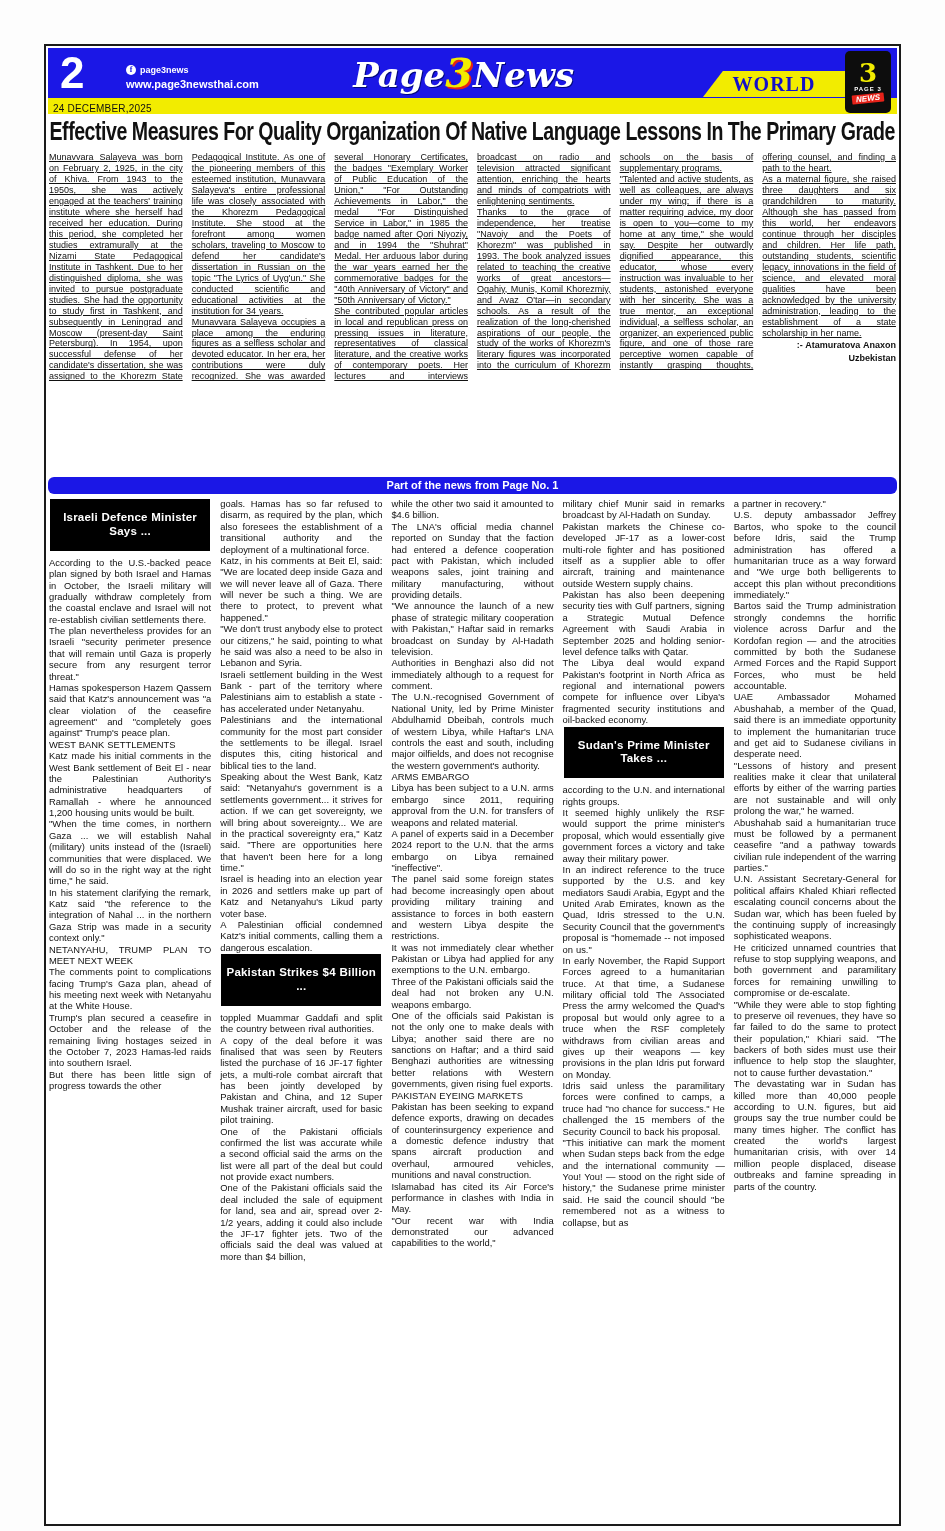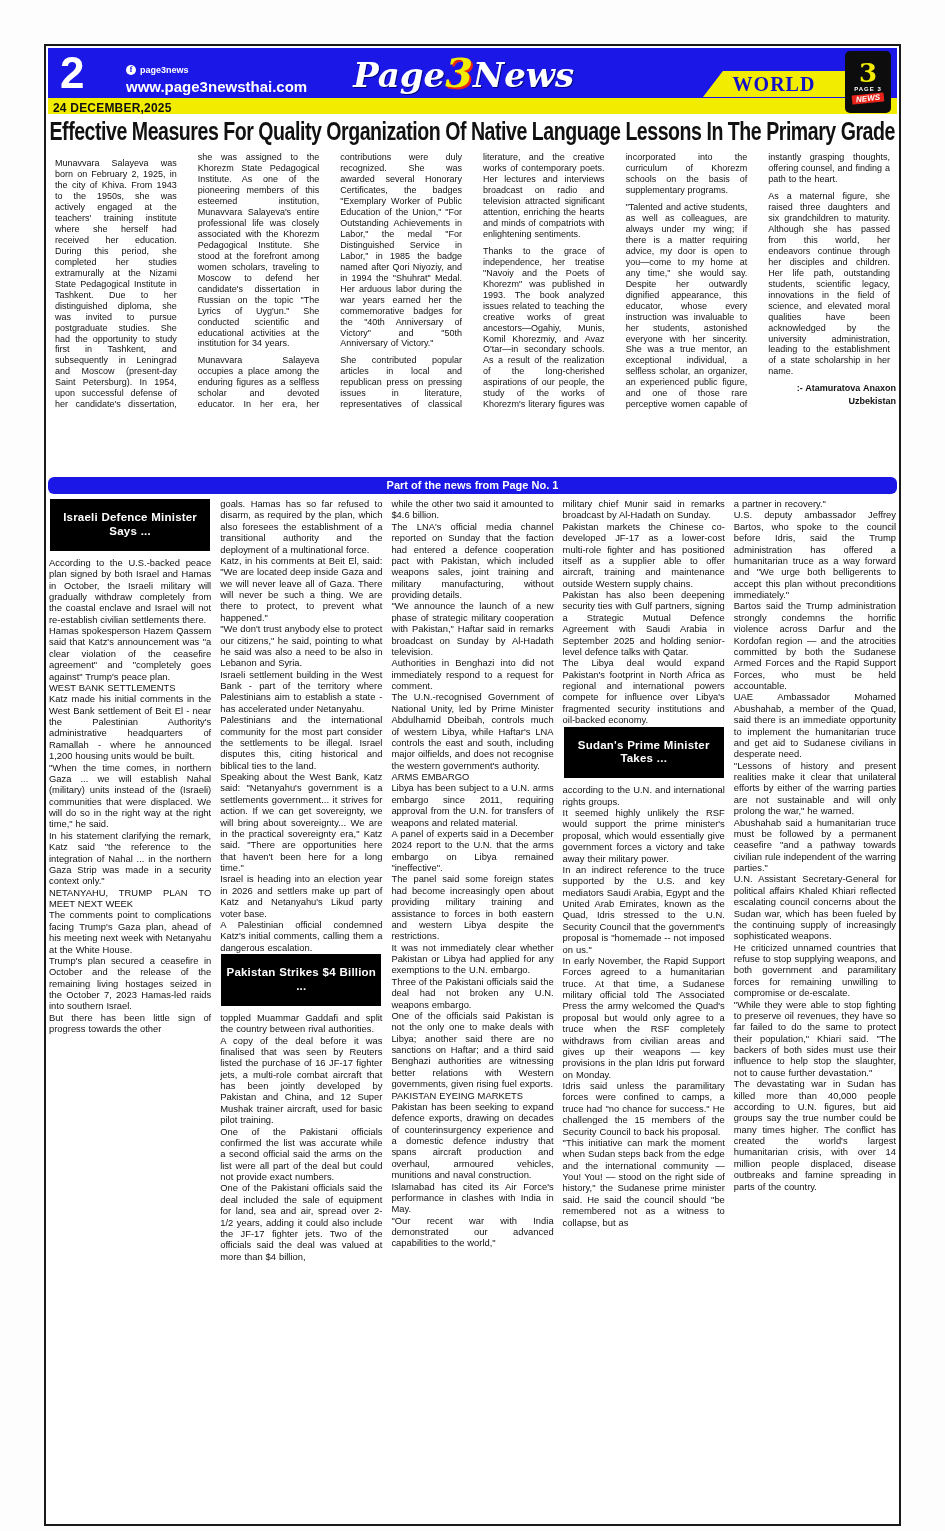--- a/index.html
+++ b/index.html
@@ -7,37 +7,37 @@
   }
   *{box-sizing:border-box;margin:0;padding:0;}
   body{width:945px;height:1531px;background:#fdfdfd;font-family:"Liberation Sans",sans-serif;color:var(--ink);position:relative;}
   .sheet{position:absolute;left:44px;top:44px;width:857px;height:1482px;background:#fff;border:2px solid #1a1a1a;padding:2px;overflow:hidden;}
   
   .header{position:relative;height:66px;background:var(--blue);}
   .page-num{position:absolute;left:12px;top:1px;color:#fff;font-size:44px;font-weight:bold;line-height:48px;}
   .social{position:absolute;left:78px;top:17px;color:#fff;}
   .fb-row{display:flex;align-items:center;gap:4px;font-size:9px;font-weight:bold;}
   .fb-icon{display:inline-block;width:10px;height:10px;border-radius:50%;background:#fff;color:var(--blue);font-size:8px;font-weight:bold;text-align:center;line-height:10px;font-family:"Liberation Serif",serif;}
-  .site{font-size:15px;font-weight:bold;margin-top:3px;}
+  .site{font-size:11px;font-weight:bold;margin-top:3px;}
   .masthead{position:absolute;left:50%;top:1px;transform:translateX(-54%);white-space:nowrap;font-family:"DejaVu Serif","Liberation Serif",serif;font-weight:bold;font-style:italic;font-size:34px;color:#fff;text-shadow:1px 1px 0 #00087a;}
   .mh2{color:var(--yellow);font-size:40px;text-shadow:2px 2px 0 var(--red);}
   .world-band{position:absolute;right:52px;top:23px;width:142px;height:26px;background:var(--yellow);clip-path:polygon(14% 0,100% 0,100% 100%,0 100%);display:flex;align-items:center;justify-content:center;}
   .world-band span{font-family:"Liberation Serif",serif;font-weight:bold;font-size:20px;color:var(--worldblue);letter-spacing:1px;}
   .date-strip{position:absolute;left:0;bottom:0;width:100%;height:16px;background:var(--yellow);}
-  .date-strip span{display:inline-block;font-size:12px;font-weight:bold;line-height:16px;padding-left:5px;letter-spacing:.2px;}
+  .date-strip span{display:inline-block;font-size:10px;font-weight:normal;line-height:16px;padding-left:5px;letter-spacing:.2px;}
   .logo-box{position:absolute;right:6px;top:3px;width:46px;height:62px;background:#0d0d0d;border-radius:5px;z-index:3;display:flex;flex-direction:column;align-items:center;justify-content:center;gap:1px;}
   .logo-3{color:var(--yellow);font-weight:bold;font-size:26px;line-height:24px;font-family:"DejaVu Serif",serif;}
   .logo-page3{color:#fff;font-size:6px;font-weight:bold;letter-spacing:1px;}
   .logo-news{background:var(--red);color:#fff;font-size:8px;font-weight:bold;font-style:italic;padding:0 4px;border-radius:1px;transform:rotate(-6deg);margin-top:1px;}
   
   .headline-wrap{height:36px;display:flex;align-items:center;justify-content:center;overflow:hidden;border-bottom:1px solid #fff;}
   .headline{white-space:nowrap;font-weight:bold;font-size:25px;letter-spacing:-.6px;transform-origin:center;}
   
   .main-body{height:322px;column-count:6;column-gap:9px;font-size:9px;line-height:1.22;text-align:justify;overflow:hidden;padding:2px 1px 0 1px;word-spacing:.4px;}
-  .main-body p{margin:6px;}
+  .main-body p{margin:0;text-decoration:underline;}
   .byline{font-weight:bold;text-align:right;margin-top:2px;}
   
   .banner{margin-top:5px;background:var(--blue);color:#fff;text-align:center;font-weight:bold;font-size:11px;line-height:17px;height:17px;border-radius:6px;}
   
   .lower{display:flex;gap:9px;margin-top:4px;height:1022px;overflow:hidden;padding:0 1px;}
   .lcol{flex:1 1 0;font-size:9.4px;line-height:1.21;text-align:justify;word-spacing:.3px;}
   .lcol p{margin:0;}
   .head-box{background:#000;color:#fff;font-weight:bold;font-size:11.5px;text-align:center;padding:12px 2px;margin:1px 1px 6px 1px;letter-spacing:.2px;}
 </style>
 </head>
@@ -82,20 +82,21 @@
       <div class="byline">:- Atamuratova Anaxon</div>
       <div class="byline">Uzbekistan</div>
     </div>
 
   <div class="banner">Part of the news from Page No. 1</div>
 
   <div class="lower" id="lower">
       <div class="lcol">
         <div class="head-box">Israeli Defence Minister Says  ...</div>
         <p class="para">According to the U.S.-backed peace plan signed by both Israel and Hamas in October, the Israeli military will gradually withdraw completely from the coastal enclave and Israel will not re-establish civilian settlements there.</p>
+        <p class="para">The plan nevertheless provides for an Israeli "security perimeter presence that will remain until Gaza is properly secure from any resurgent terror threat."</p>
         <p class="para">Hamas spokesperson Hazem Qassem said that Katz's announcement was "a clear violation of the ceasefire agreement" and "completely goes against" Trump's peace plan.</p>
         <p class="para">WEST BANK SETTLEMENTS</p>
         <p class="para">Katz made his initial comments in the West Bank settlement of Beit El - near the Palestinian Authority's administrative headquarters of Ramallah - where he announced 1,200 housing units would be built.</p>
         <p class="para">"When the time comes, in northern Gaza ... we will establish Nahal (military) units instead of the (Israeli) communities that were displaced. We will do so in the right way at the right time," he said.</p>
         <p class="para">In his statement clarifying the remark, Katz said "the reference to the integration of Nahal ... in the northern Gaza Strip was made in a security context only."</p>
         <p class="para">NETANYAHU, TRUMP PLAN TO MEET NEXT WEEK</p>
         <p class="para">The comments point to complications facing Trump's Gaza plan, ahead of his meeting next week with Netanyahu at the White House.</p>
         <p class="para">Trump's plan secured a ceasefire in October and the release of the remaining living hostages seized in the October 7, 2023 Hamas-led raids into southern Israel.</p>
         <p class="para">But there has been little sign of progress towards the other</p>
       </div>
@@ -111,21 +112,21 @@
         <div class="head-box">Pakistan Strikes $4 Billion ...</div>
         <p class="para">toppled Muammar Gaddafi and split the country between rival authorities.</p>
         <p class="para">A copy of the deal before it was finalised that was seen by Reuters listed the purchase of 16 JF-17 fighter jets, a multi-role combat aircraft that has been jointly developed by Pakistan and China, and 12 Super Mushak trainer aircraft, used for basic pilot training.</p>
         <p class="para">One of the Pakistani officials confirmed the list was accurate while a second official said the arms on the list were all part of the deal but could not provide exact numbers.</p>
         <p class="para">One of the Pakistani officials said the deal included the sale of equipment for land, sea and air, spread over 2-1/2 years, adding it could also include the JF-17 fighter jets. Two of the officials said the deal was valued at more than $4 billion,</p>
       </div>
       <div class="lcol">
         <p class="para">while the other two said it amounted to $4.6 billion.</p>
         <p class="para">The LNA's official media channel reported on Sunday that the faction had entered a defence cooperation pact with Pakistan, which included weapons sales, joint training and military manufacturing, without providing details.</p>
         <p class="para">"We announce the launch of a new phase of strategic military cooperation with Pakistan," Haftar said in remarks broadcast on Sunday by Al-Hadath television.</p>
-        <p class="para">Authorities in Benghazi into did not immediately respond to a request for comment.</p>
+        <p class="para">Authorities in Benghazi also did not immediately although to a request for comment.</p>
         <p class="para">The U.N.-recognised Government of National Unity, led by Prime Minister Abdulhamid Dbeibah, controls much of western Libya, while Haftar's LNA controls the east and south, including major oilfields, and does not recognise the western government's authority.</p>
         <p class="para">ARMS EMBARGO</p>
         <p class="para">Libya has been subject to a U.N. arms embargo since 2011, requiring approval from the U.N. for transfers of weapons and related material.</p>
         <p class="para">A panel of experts said in a December 2024 report to the U.N. that the arms embargo on Libya remained "ineffective".</p>
         <p class="para">The panel said some foreign states had become increasingly open about providing military training and assistance to forces in both eastern and western Libya despite the restrictions.</p>
         <p class="para">It was not immediately clear whether Pakistan or Libya had applied for any exemptions to the U.N. embargo.</p>
         <p class="para">Three of the Pakistani officials said the deal had not broken any U.N. weapons embargo.</p>
         <p class="para">One of the officials said Pakistan is not the only one to make deals with Libya; another said there are no sanctions on Haftar; and a third said Benghazi authorities are witnessing better relations with Western governments, given rising fuel exports.</p>
         <p class="para">PAKISTAN EYEING MARKETS</p>
         <p class="para">Pakistan has been seeking to expand defence exports, drawing on decades of counterinsurgency experience and a domestic defence industry that spans aircraft production and overhaul, armoured vehicles, munitions and naval construction.</p>

